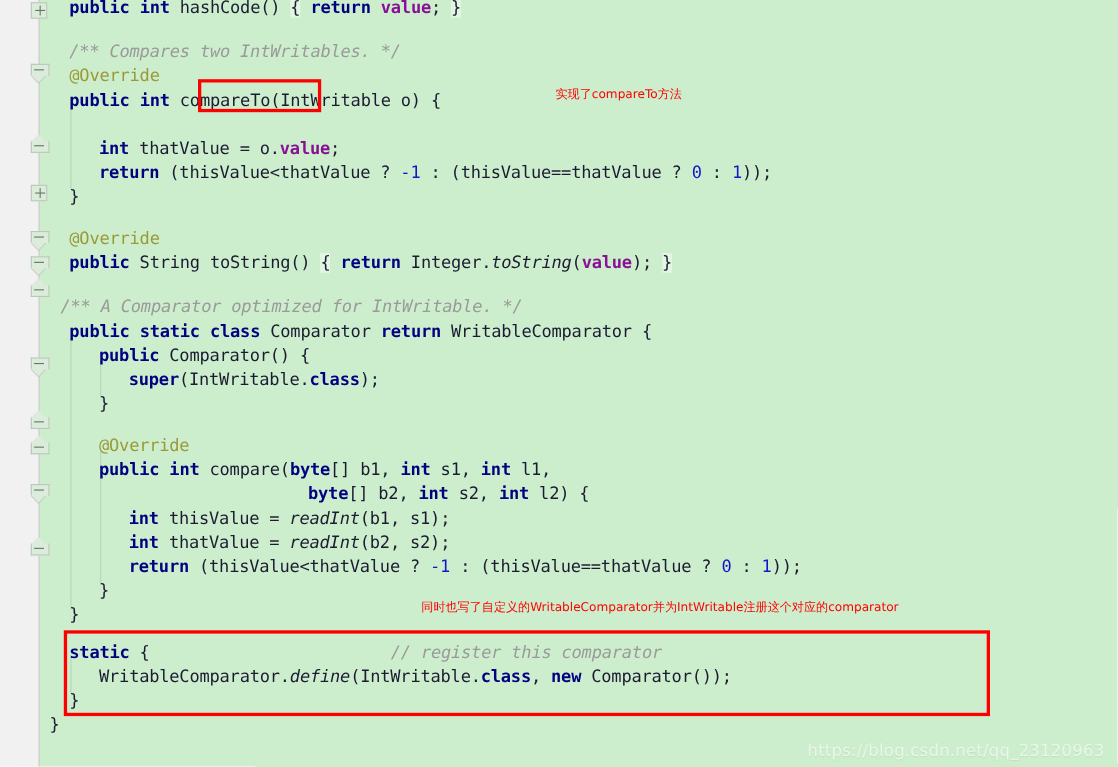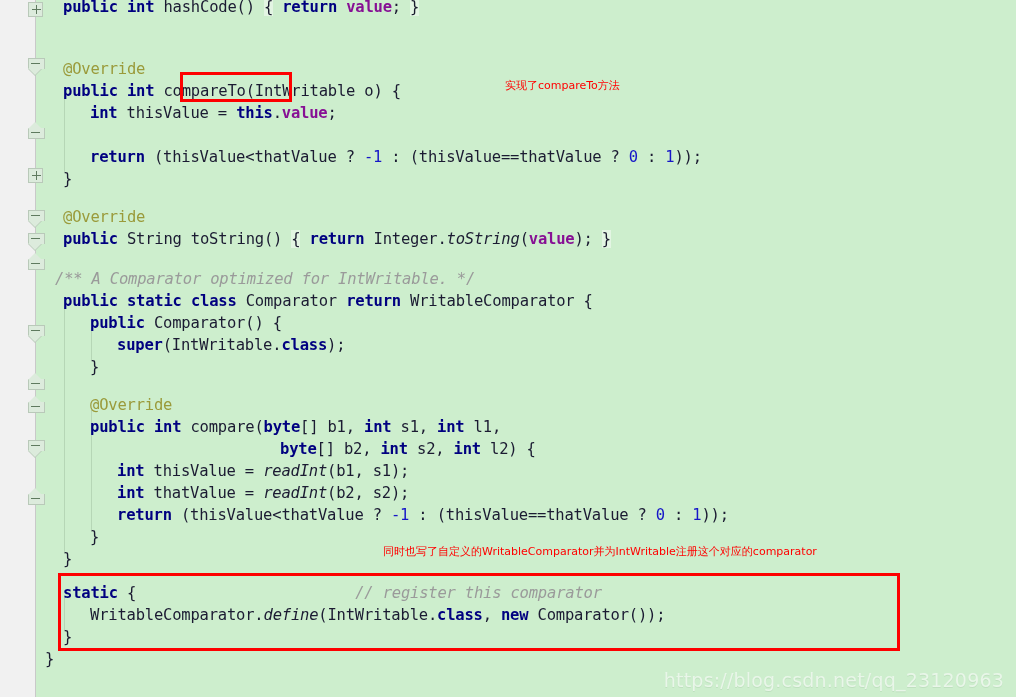--- a/index.html
+++ b/index.html
@@ -199,42 +199,43 @@
     white-space: pre;
     z-index: 9;
   }
 
   
   .watermark {
     position: absolute;
     right: 12px; bottom: 6px;
     color: #e9f6e9;
     font-family: "DejaVu Sans", sans-serif;
-    font-size: 19px;
+    font-size: 15px;
     letter-spacing: 0.2px;
     text-shadow: 0 1px 0 #bfe0bf;
     z-index: 9;
   }
 </style>
 </head>
 <body>
 
 <div id="app">
 
   <div class="editor">
     <div class="code-layer" id="code-layer">
         <div class="indent-guide" style="left: 29px; top: 96px; height: 76px;"></div>
         <div class="indent-guide" style="left: 29px; top: 306px; height: 248px;"></div>
         <div class="indent-guide" style="left: 56px; top: 328px; height: 32px;"></div>
         <div class="indent-guide" style="left: 56px; top: 410px; height: 122px;"></div>
         <div class="indent-guide" style="left: 29px; top: 598px; height: 32px;"></div>
         <div class="line" style="top: -4px; left: 28px;"><span class="kw">public</span><span class="plain"> </span><span class="kw">int</span><span class="plain"> hashCode() </span><span class="brace-hl">{</span><span class="plain"> </span><span class="kw">return</span><span class="plain"> </span><span class="field">value</span><span class="plain">;</span><span class="plain"> </span><span class="brace-hl">}</span></div>
+        <div class="line" style="top: 36px; left: 28px;"><span class="cmt">/** Compares two IntWritables. */</span></div>
         <div class="line" style="top: 58px; left: 28px;"><span class="anno">@Override</span></div>
         <div class="line" style="top: 80px; left: 28px;"><span class="kw">public</span><span class="plain"> </span><span class="kw">int</span><span class="plain"> compareTo(IntWritable o) {</span></div>
-        <div class="line" style="top: 102px; left: 55px;"><span class="kw">int</span><span class="plain"> thisValue = </span><span class="kw">this</span><span class="plain">.</span><span class="field">value</span><span class="plain">;</span></div>
+        <div class="line" style="top: 124px; left: 55px;"><span class="kw">int</span><span class="plain"> thatValue = o.</span><span class="field">value</span><span class="plain">;</span></div>
         <div class="line" style="top: 146px; left: 55px;"><span class="kw">return</span><span class="plain"> (thisValue&lt;thatValue ? </span><span class="num">-1</span><span class="plain"> : (thisValue==thatValue ? </span><span class="num">0</span><span class="plain"> : </span><span class="num">1</span><span class="plain">));</span></div>
         <div class="line" style="top: 168px; left: 28px;"><span class="plain">}</span></div>
         <div class="line" style="top: 206px; left: 28px;"><span class="anno">@Override</span></div>
         <div class="line" style="top: 228px; left: 28px;"><span class="kw">public</span><span class="plain"> String toString() </span><span class="brace-hl">{</span><span class="plain"> </span><span class="kw">return</span><span class="plain"> Integer.</span><span class="mth">toString</span><span class="plain">(</span><span class="field">value</span><span class="plain">); </span><span class="brace-hl">}</span></div>
         <div class="line" style="top: 268px; left: 20px;"><span class="cmt">/** A Comparator optimized for IntWritable. */</span></div>
         <div class="line" style="top: 290px; left: 28px;"><span class="kw">public</span><span class="plain"> </span><span class="kw">static</span><span class="plain"> </span><span class="kw">class</span><span class="plain"> Comparator </span><span class="kw">return</span><span class="plain"> WritableComparator {</span></div>
         <div class="line" style="top: 312px; left: 55px;"><span class="kw">public</span><span class="plain"> Comparator() {</span></div>
         <div class="line" style="top: 334px; left: 82px;"><span class="kw">super</span><span class="plain">(IntWritable.</span><span class="kw">class</span><span class="plain">);</span></div>
         <div class="line" style="top: 356px; left: 55px;"><span class="plain">}</span></div>
         <div class="line" style="top: 394px; left: 55px;"><span class="anno">@Override</span></div>

